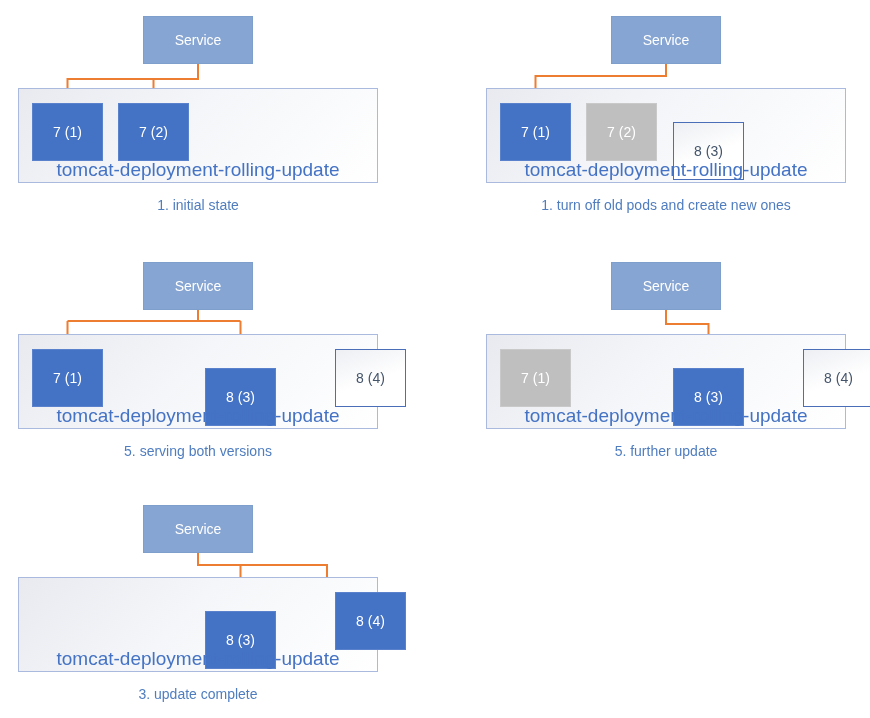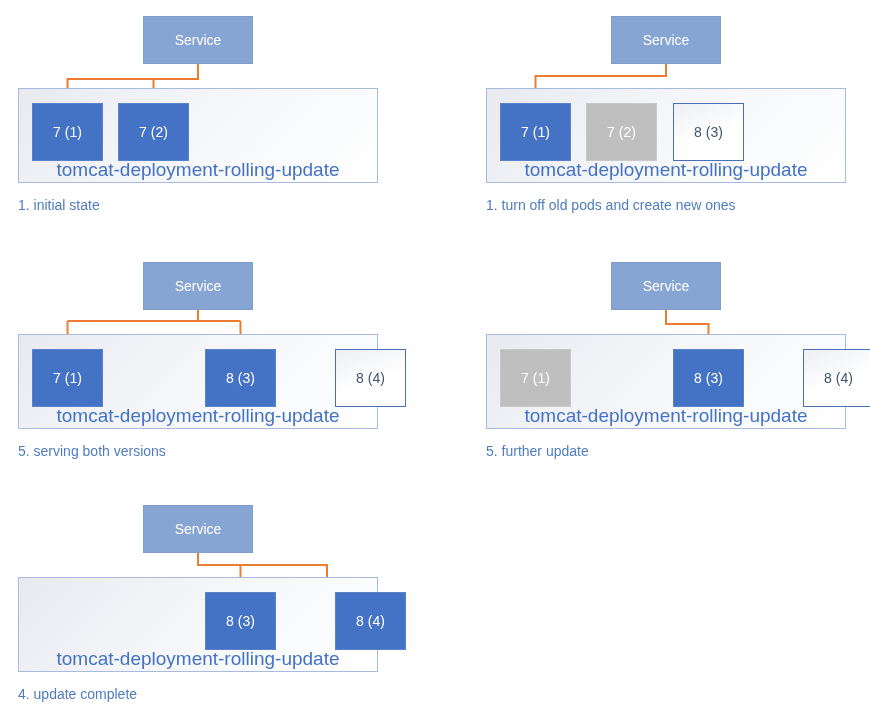--- a/index.html
+++ b/index.html
@@ -32,31 +32,31 @@
     position:absolute;left:calc(18px + var(--dx));top:calc(159px + var(--dy));
     width:360px;text-align:center;color:#4472c4;font-size:19px;
   }
   .pod{
     position:absolute;top:calc(103px + var(--dy));width:71px;height:58px;
     display:flex;align-items:center;justify-content:center;font-size:14px;
     box-sizing:border-box;
   }
   .slot-0{left:calc(32px + var(--dx));}
   .slot-1{left:calc(118px + var(--dx));}
-  .slot-2{left:calc(205px + var(--dx));}
+  .slot-2{left:calc(205px + var(--dx));margin-top:19px;}
   .slot-3{left:calc(291px + var(--dx));margin-left:44px;}
   .pod[data-state="active"]{background:#4472c4;border:1px solid #5a82cc;color:#ffffff;}
   .pod[data-state="terminated"]{background:#bfbfbf;border:1px solid #c9c9c9;color:#ffffff;}
   .pod[data-state="new"]{
     background:linear-gradient(160deg,#edeff3 0%,#ffffff 55%);
     border:1.5px solid #4a6fb8;color:#44546a;
   }
   .caption{
     position:absolute;left:calc(18px + var(--dx));top:calc(197px + var(--dy));
-    width:360px;text-align:left;color:#4f7dbf;font-size:14px;
+    width:360px;text-align:center;color:#4f7dbf;font-size:14px;
   }
   .arrow-svg{
     position:absolute;left:var(--dx);top:var(--dy);width:435px;height:240px;
     pointer-events:none;
   }
   .arrow-svg path.l{fill:none;stroke:#ed7d31;stroke-width:2;}
   .arrow-svg path.h{fill:#ed7d31;stroke:none;}
 </style>
 </head>
 <body>
@@ -160,16 +160,16 @@
       <span>Service</span>
     </div>
     <div class="deploy-box"></div>
     <div class="pod slot-2" data-state="active">
       <span>8 (3)</span>
     </div>
     <div class="pod slot-3" data-state="active">
       <span>8 (4)</span>
     </div>
     <div class="deploy-label">tomcat-deployment-rolling-update</div>
-    <div class="caption">4. update complete</div>
+    <div class="caption">3. update complete</div>
   </div>
 
 </div>
 
 </body></html>

